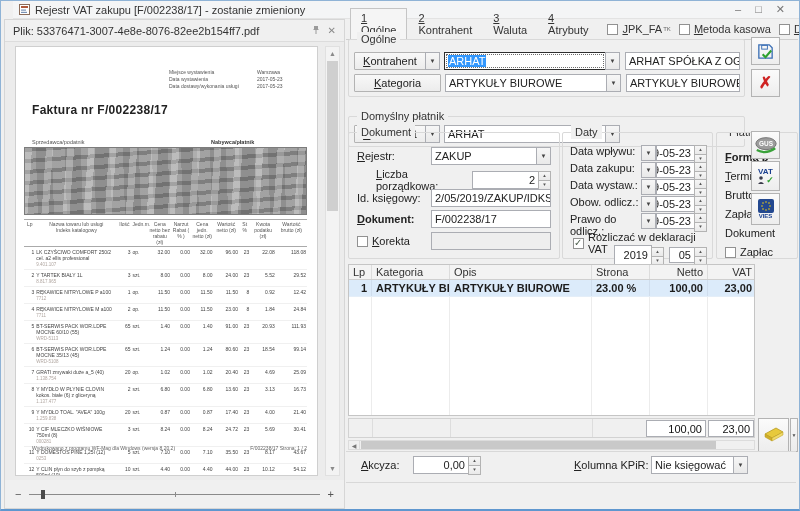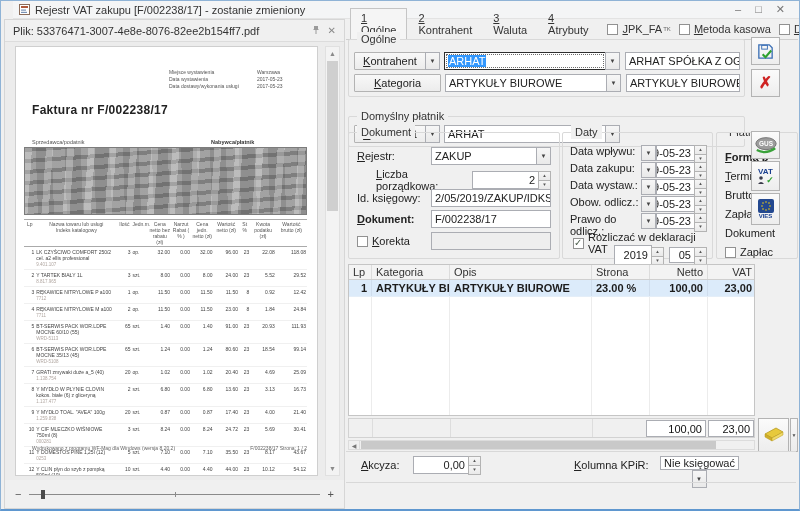--- a/index.html
+++ b/index.html
@@ -688,21 +688,21 @@
       <div class="frow" style="position:absolute;left:67px;top:0;">
         <div class="field" style="width:56px;justify-content:flex-end;">
             <span>0,00</span>
           </div>
         <div class="spin">
             <span>▲</span>
             <span>▼</span>
           </div>
       </div>
       <span class="lbl mn" style="position:absolute;left:228px;top:3px;"><u>K</u>olumna KPiR:</span>
-      <div class="frow" style="position:absolute;left:305px;top:0;width:97px;flex-direction:column;">
+      <div class="frow" style="position:absolute;left:305px;top:0;width:97px;">
         <div class="field" style="flex:1;">
             <span>Nie księgować</span>
           </div>
         <div class="arrowbox">▼</div>
       </div>
     </div>
 
     <div class="sep" style="top:463px;"></div>
   </div>
 </div>

